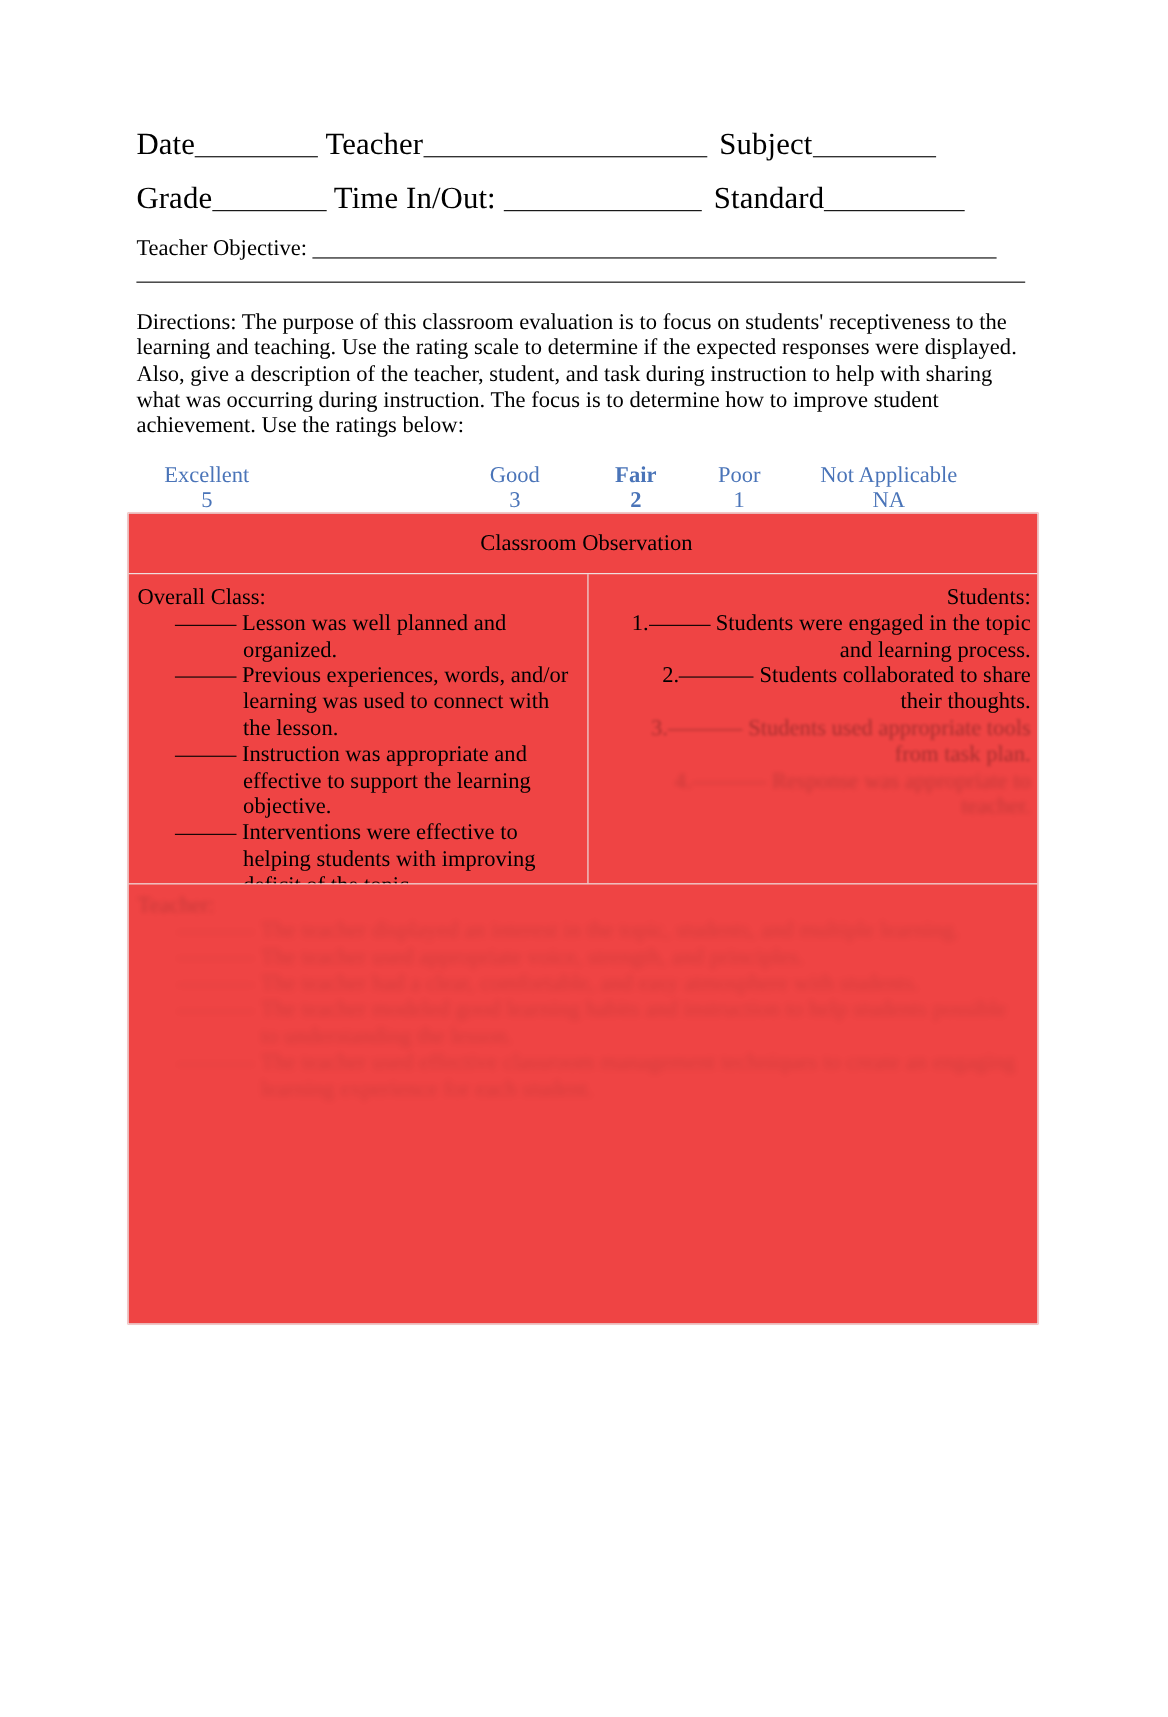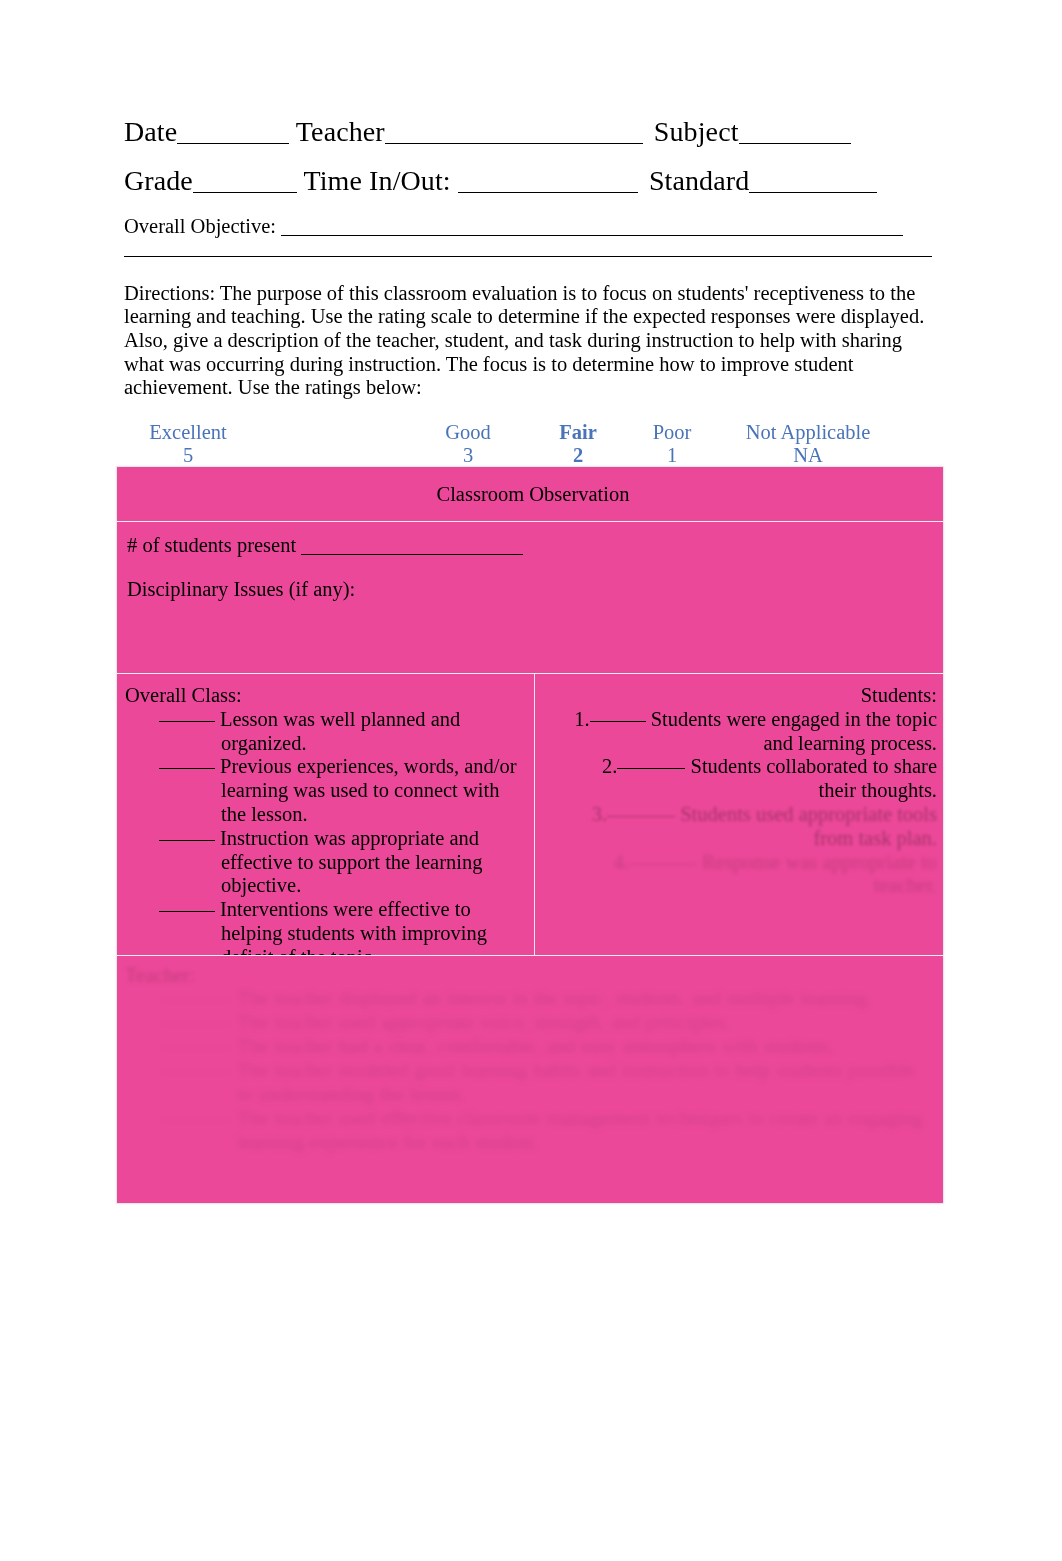--- a/index.html
+++ b/index.html
@@ -93,21 +93,21 @@
   .rating-item .word { display: block; white-space: nowrap; }
   .rating-item .num  { display: block; }
 
   
   .obs-table {
     position: absolute;
     left: 116px;
     top: 466px;
     width: 828px;
     height: 738px;
-    background: #ec4899;
+    background: #ef4444;
     box-sizing: border-box;
     border: 1px solid #e8e8e8;
     box-shadow: 0 0 3px rgba(0,0,0,0.06);
   }
   .obs-row {
     box-sizing: border-box;
     position: relative;
   }
   .row-title {
     height: 55px;
@@ -233,21 +233,21 @@
 
     <div class="field-line">
       <span class="lbl">Date</span><span class="rule r-date"></span><span class="lbl"> Teacher</span><span class="rule r-teacher"></span><span class="lbl"> Subject</span><span class="rule r-subject"></span>
     </div>
 
     <div class="field-line">
       <span class="lbl">Grade</span><span class="rule r-grade"></span><span class="lbl"> Time In/Out: </span><span class="rule r-time"></span><span class="lbl"> Standard</span><span class="rule r-standard"></span>
     </div>
 
     <div class="lo-block">
-      <span class="lbl">Overall Objective: </span><span class="rule r-lo1"></span>
+      <span class="lbl">Teacher Objective: </span><span class="rule r-lo1"></span>
     </div>
     <div class="lo-second"></div>
 
     <div class="directions">Directions: The purpose of this classroom evaluation is to focus on students' receptiveness to the learning and teaching. Use the rating scale to determine if the expected responses were displayed. Also, give a description of the teacher, student, and task during instruction to help with sharing what was occurring during instruction. The focus is to determine how to improve student achievement. Use the ratings below:</div>
 
     <div class="rating-scale">
       <div class="rating-item" style="left:-1px; width:130px;">
         <span class="word">Excellent</span>
         <span class="num">5</span>
       </div>
@@ -270,26 +270,20 @@
     </div>
 
   </div>
 
   <div class="obs-table">
 
     <div class="obs-row row-title">
       <span class="t">Classroom Observation</span>
     </div>
 
-    <div class="obs-row row-present">
-      <div class="present-line">
-        <span># of students present </span><span class="rule r-present"></span>
-      </div>
-      <div class="disc-line">Disciplinary Issues (if any):</div>
-    </div>
 
     <div class="obs-row row-split">
 
       <div class="cell-left">
         <div class="cell-head">Overall Class:</div>
         <ul class="num-list">
           <li>
             <span class="n">1.</span><span class="blank"></span><span>Lesson was well planned and organized.</span>
           </li>
           <li>

